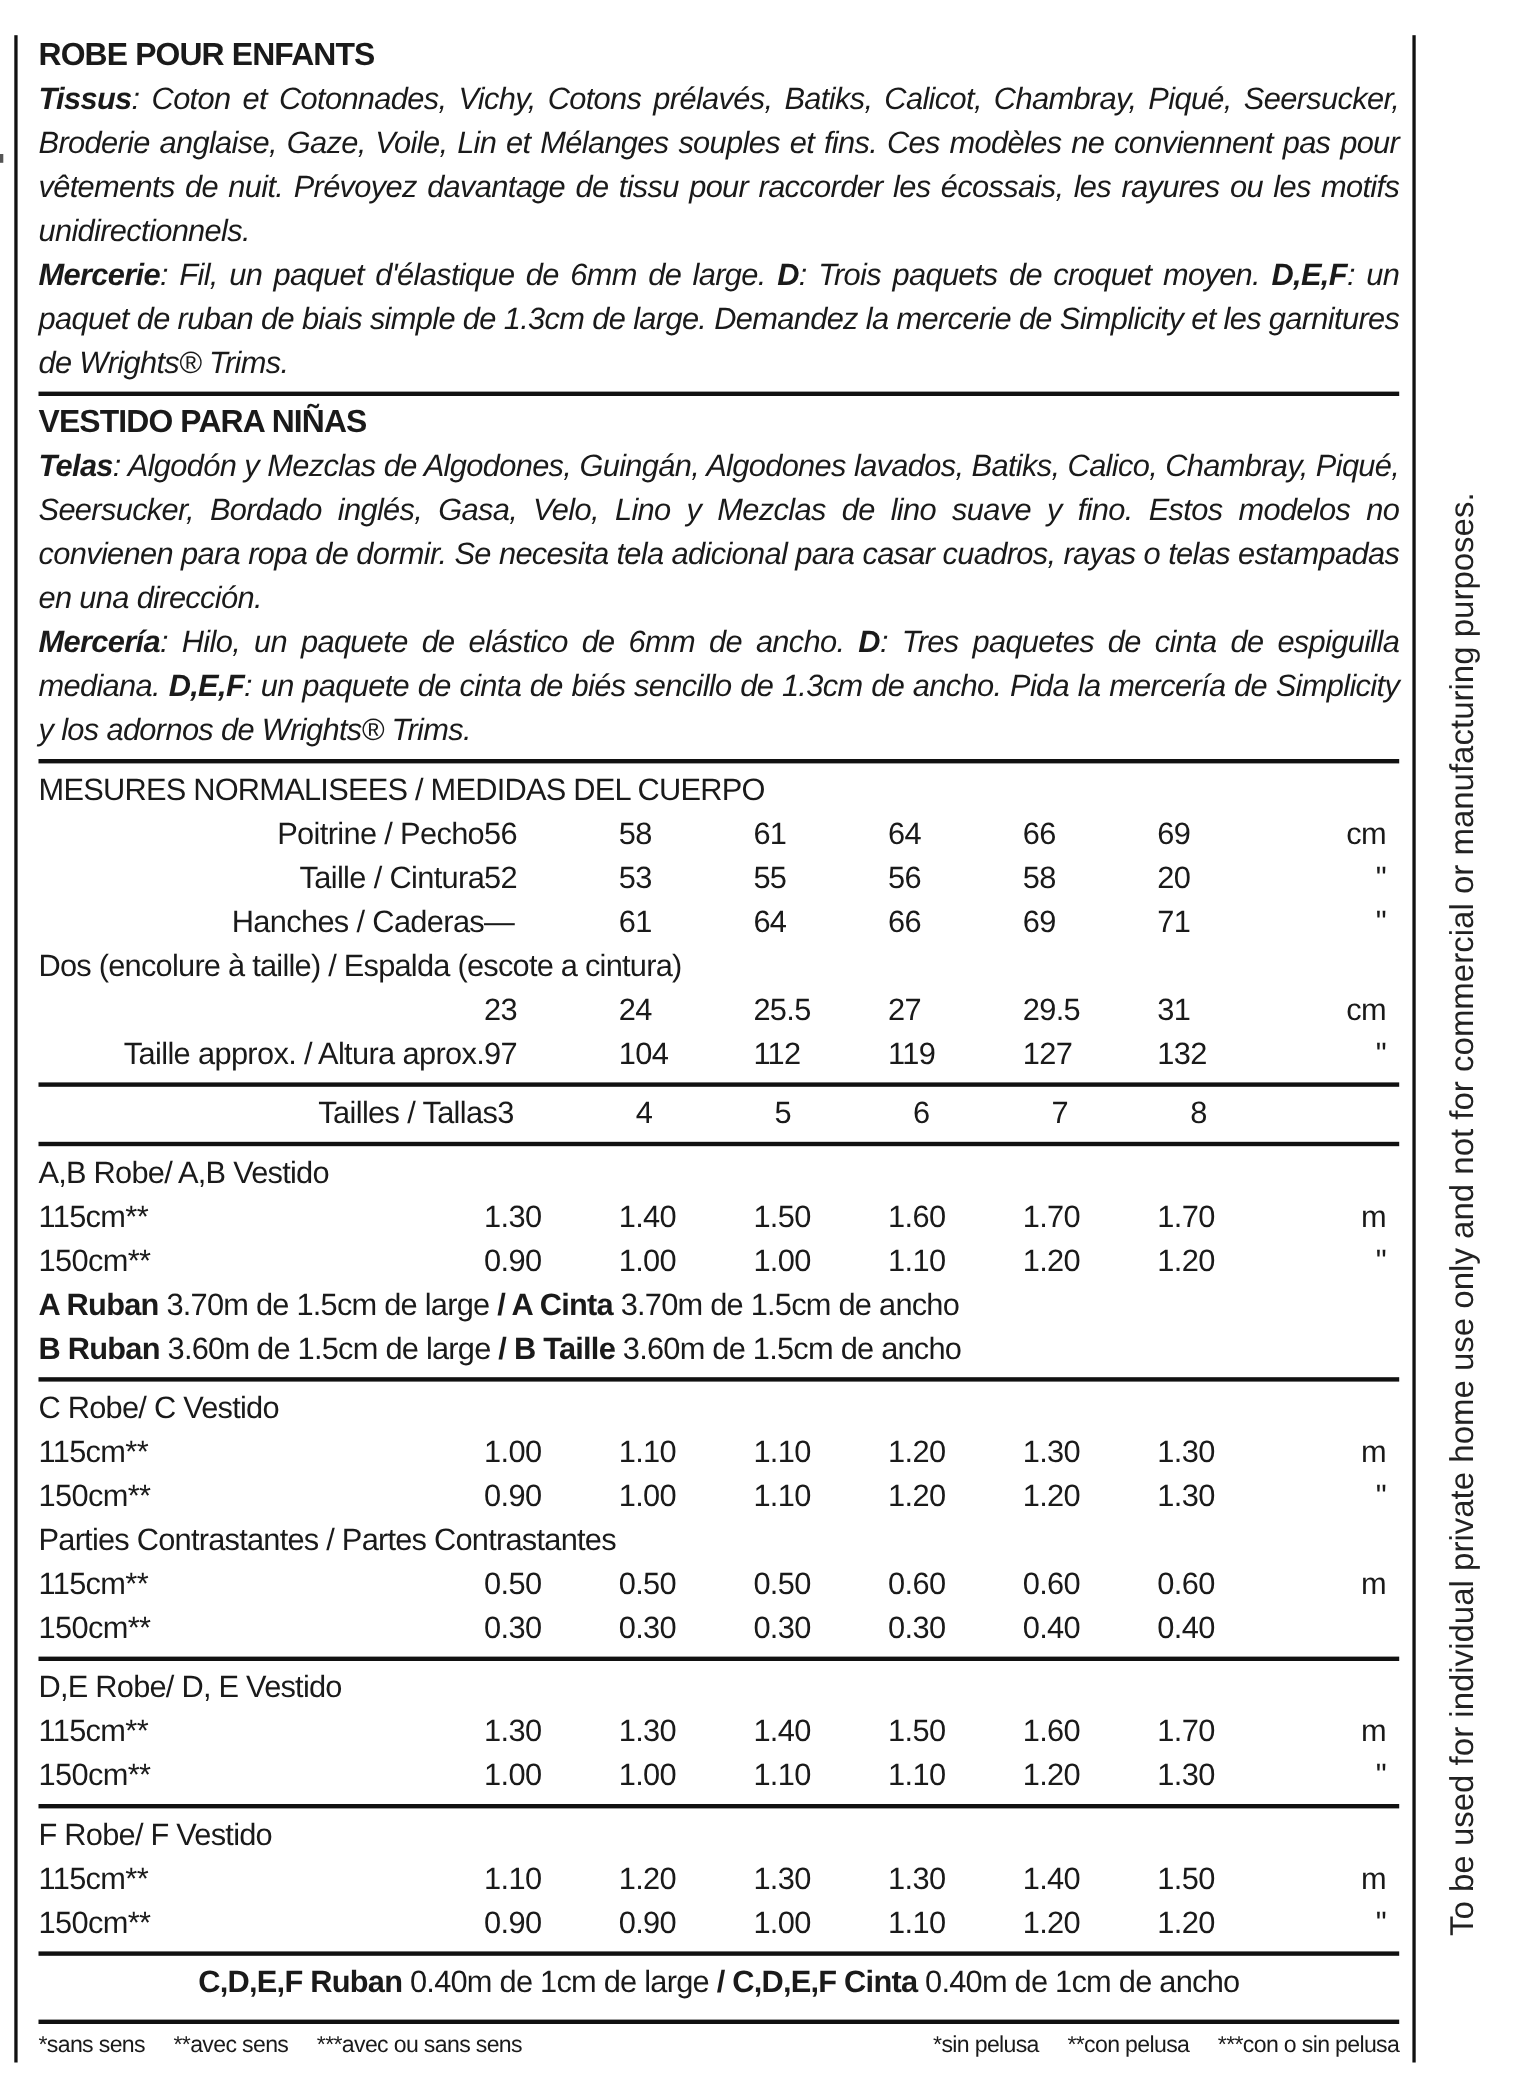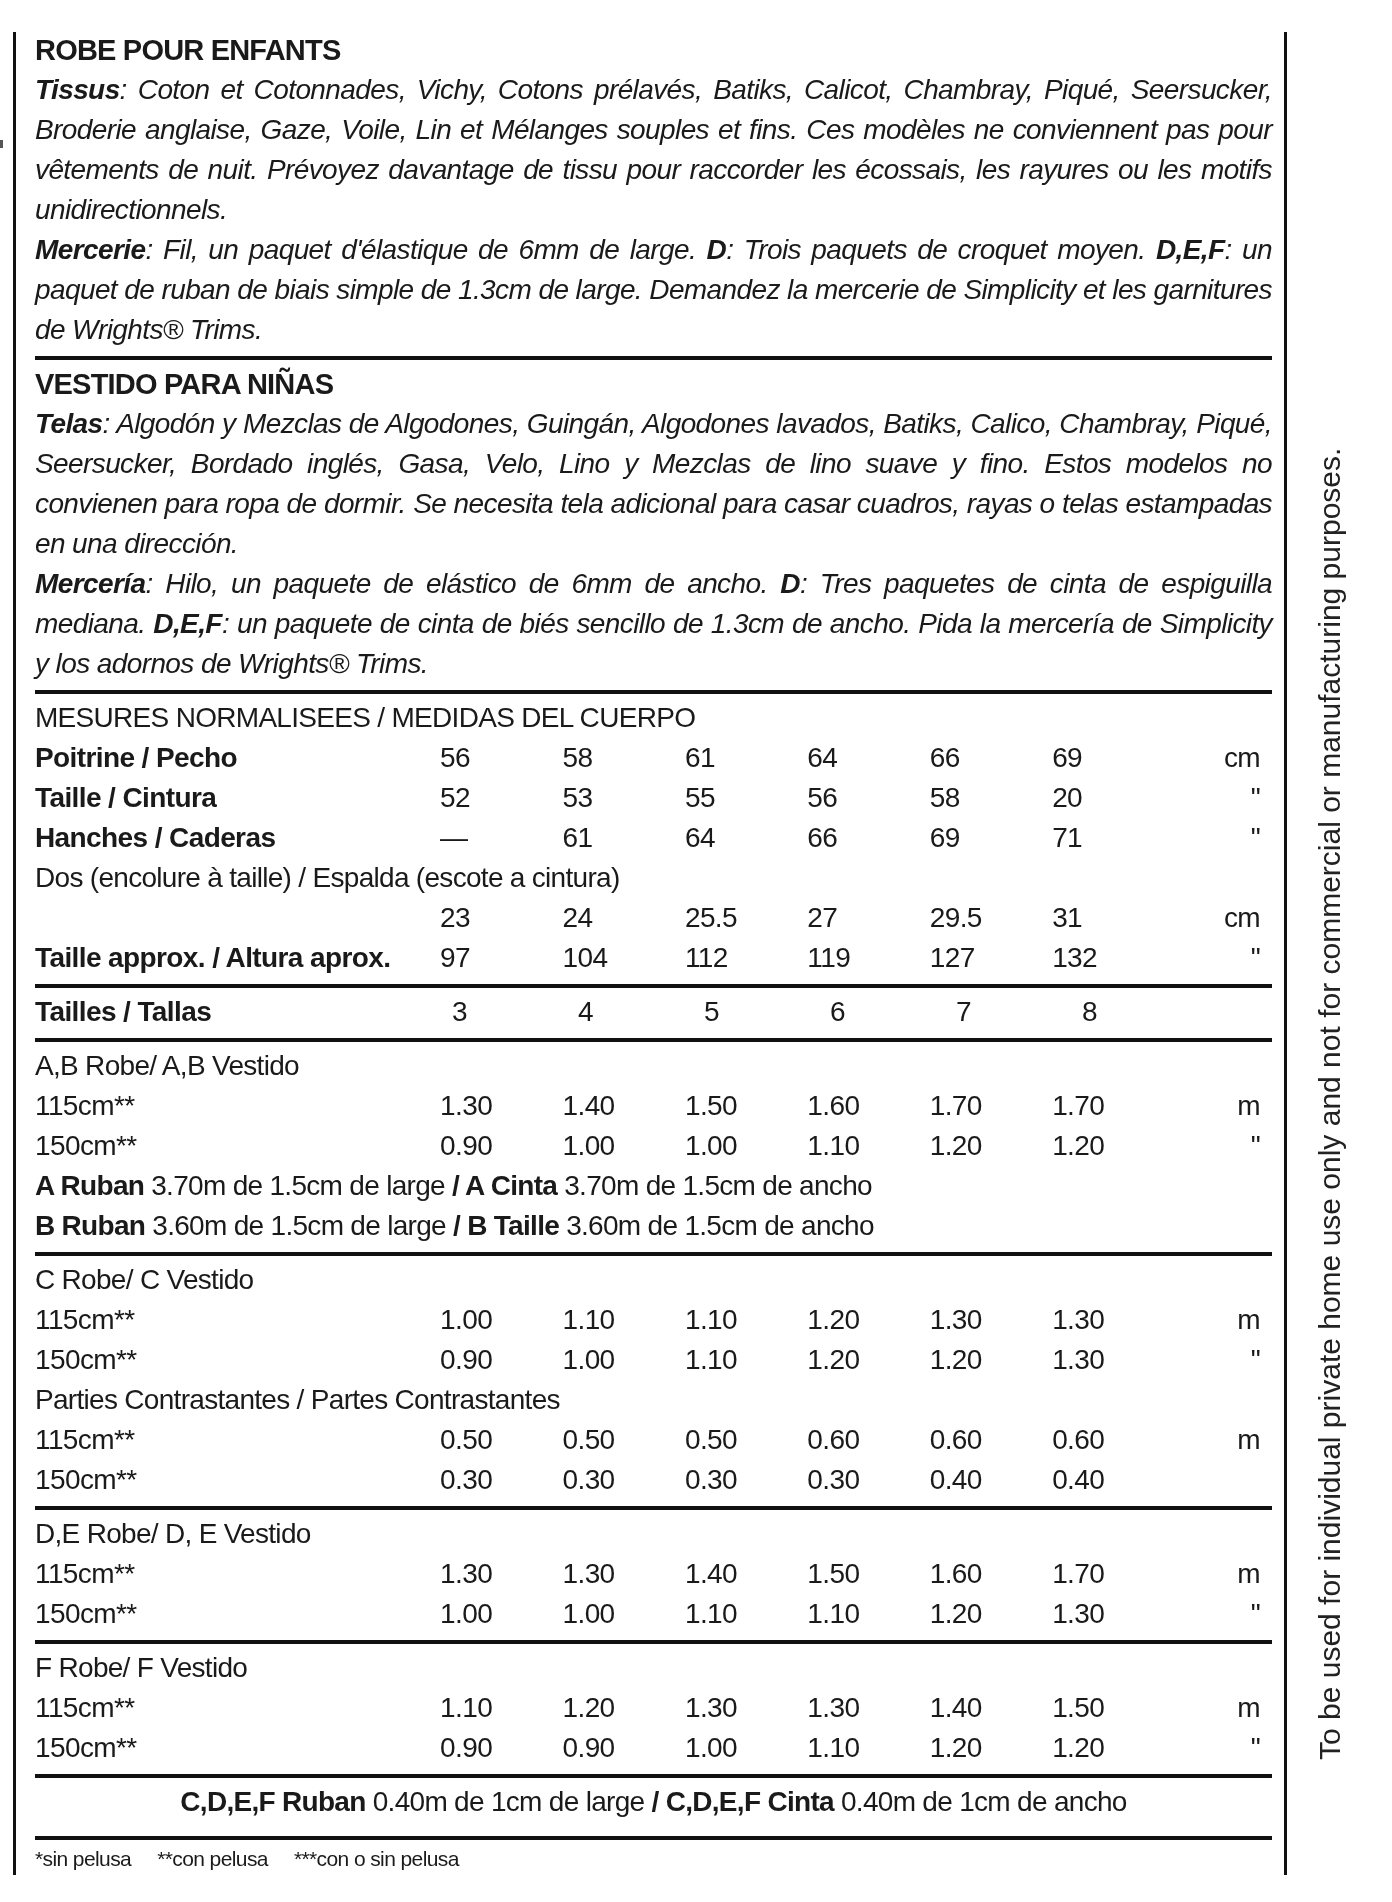--- a/index.html
+++ b/index.html
@@ -8,21 +8,21 @@
   .frame-left { position: absolute; left: 13px; top: 32px; width: 3px; height: 1843px; background: #111; }
   .frame-right { position: absolute; left: 1284px; top: 32px; width: 3px; height: 1843px; background: #111; }
   .tick-mark { position: absolute; left: 0px; top: 140px; width: 3px; height: 8px; background: #555; }
   .content { position: absolute; left: 35px; top: 30px; width: 1237px; }
   .para { font-size: 28px; line-height: 40px; text-align: justify; letter-spacing: -0.6px; font-style: italic; }
   .para b { font-weight: bold; }
   .sec-title { font-size: 29px; font-weight: bold; line-height: 40px; letter-spacing: -0.8px; }
   .rule { height: 4px; background: #111; margin: 6px 0 4px 0; }
   .row { display: flex; font-size: 28px; height: 40px; line-height: 40px; letter-spacing: -0.6px; }
   .row .lbl { width: 417px; white-space: nowrap; }
-  .row .lbl.b { font-weight: bold; }
+  .row .lbl.b { font-weight: normal; text-align: right; }
   .row .v { width: 126px; }
   .row .u { width: 100px; text-align: right; padding-right: 12px; box-sizing: border-box; }
   .subhead { font-size: 28px; font-weight: normal; line-height: 40px; letter-spacing: -0.7px; white-space: nowrap; }
   .note { font-size: 28px; line-height: 40px; letter-spacing: -0.7px; white-space: nowrap; }
   .note b { font-weight: bold; }
   .foot { display: flex; justify-content: space-between; font-size: 21px; line-height: 30px; letter-spacing: -0.6px; }
   .foot span { margin-right: 26px; }
   .foot .grp span:last-child { margin-right: 0; }
   .side-note { position: absolute; left: 1313px; top: 1760px; transform-origin: left top; transform: rotate(-90deg);
                font-family: "Liberation Sans", sans-serif; font-size: 30px; white-space: nowrap; color: #222; width: 1660px; }
@@ -263,18 +263,21 @@
   </div>
 
   <div class="rule"></div>
 
   <div class="note" style="margin:4px 0 14px 0;text-align:center;"><b>C,D,E,F Ruban</b><span> 0.40m de 1cm de large </span><b>/ C,D,E,F Cinta</b><span> 0.40m de 1cm de ancho</span></div>
 
   <div class="rule"></div>
 
   <div class="foot">
     <div class="grp">
+      <span>*sans sens</span><span>**avec sens</span><span>***avec ou sans sens</span>
+    </div>
+    <div class="grp">
       <span>*sin pelusa</span><span>**con pelusa</span><span>***con o sin pelusa</span>
     </div>
   </div>
 </div>
 
 <div class="side-note">To be used for individual private home use only and not for commercial or manufacturing purposes.</div>
 
 </body></html>

